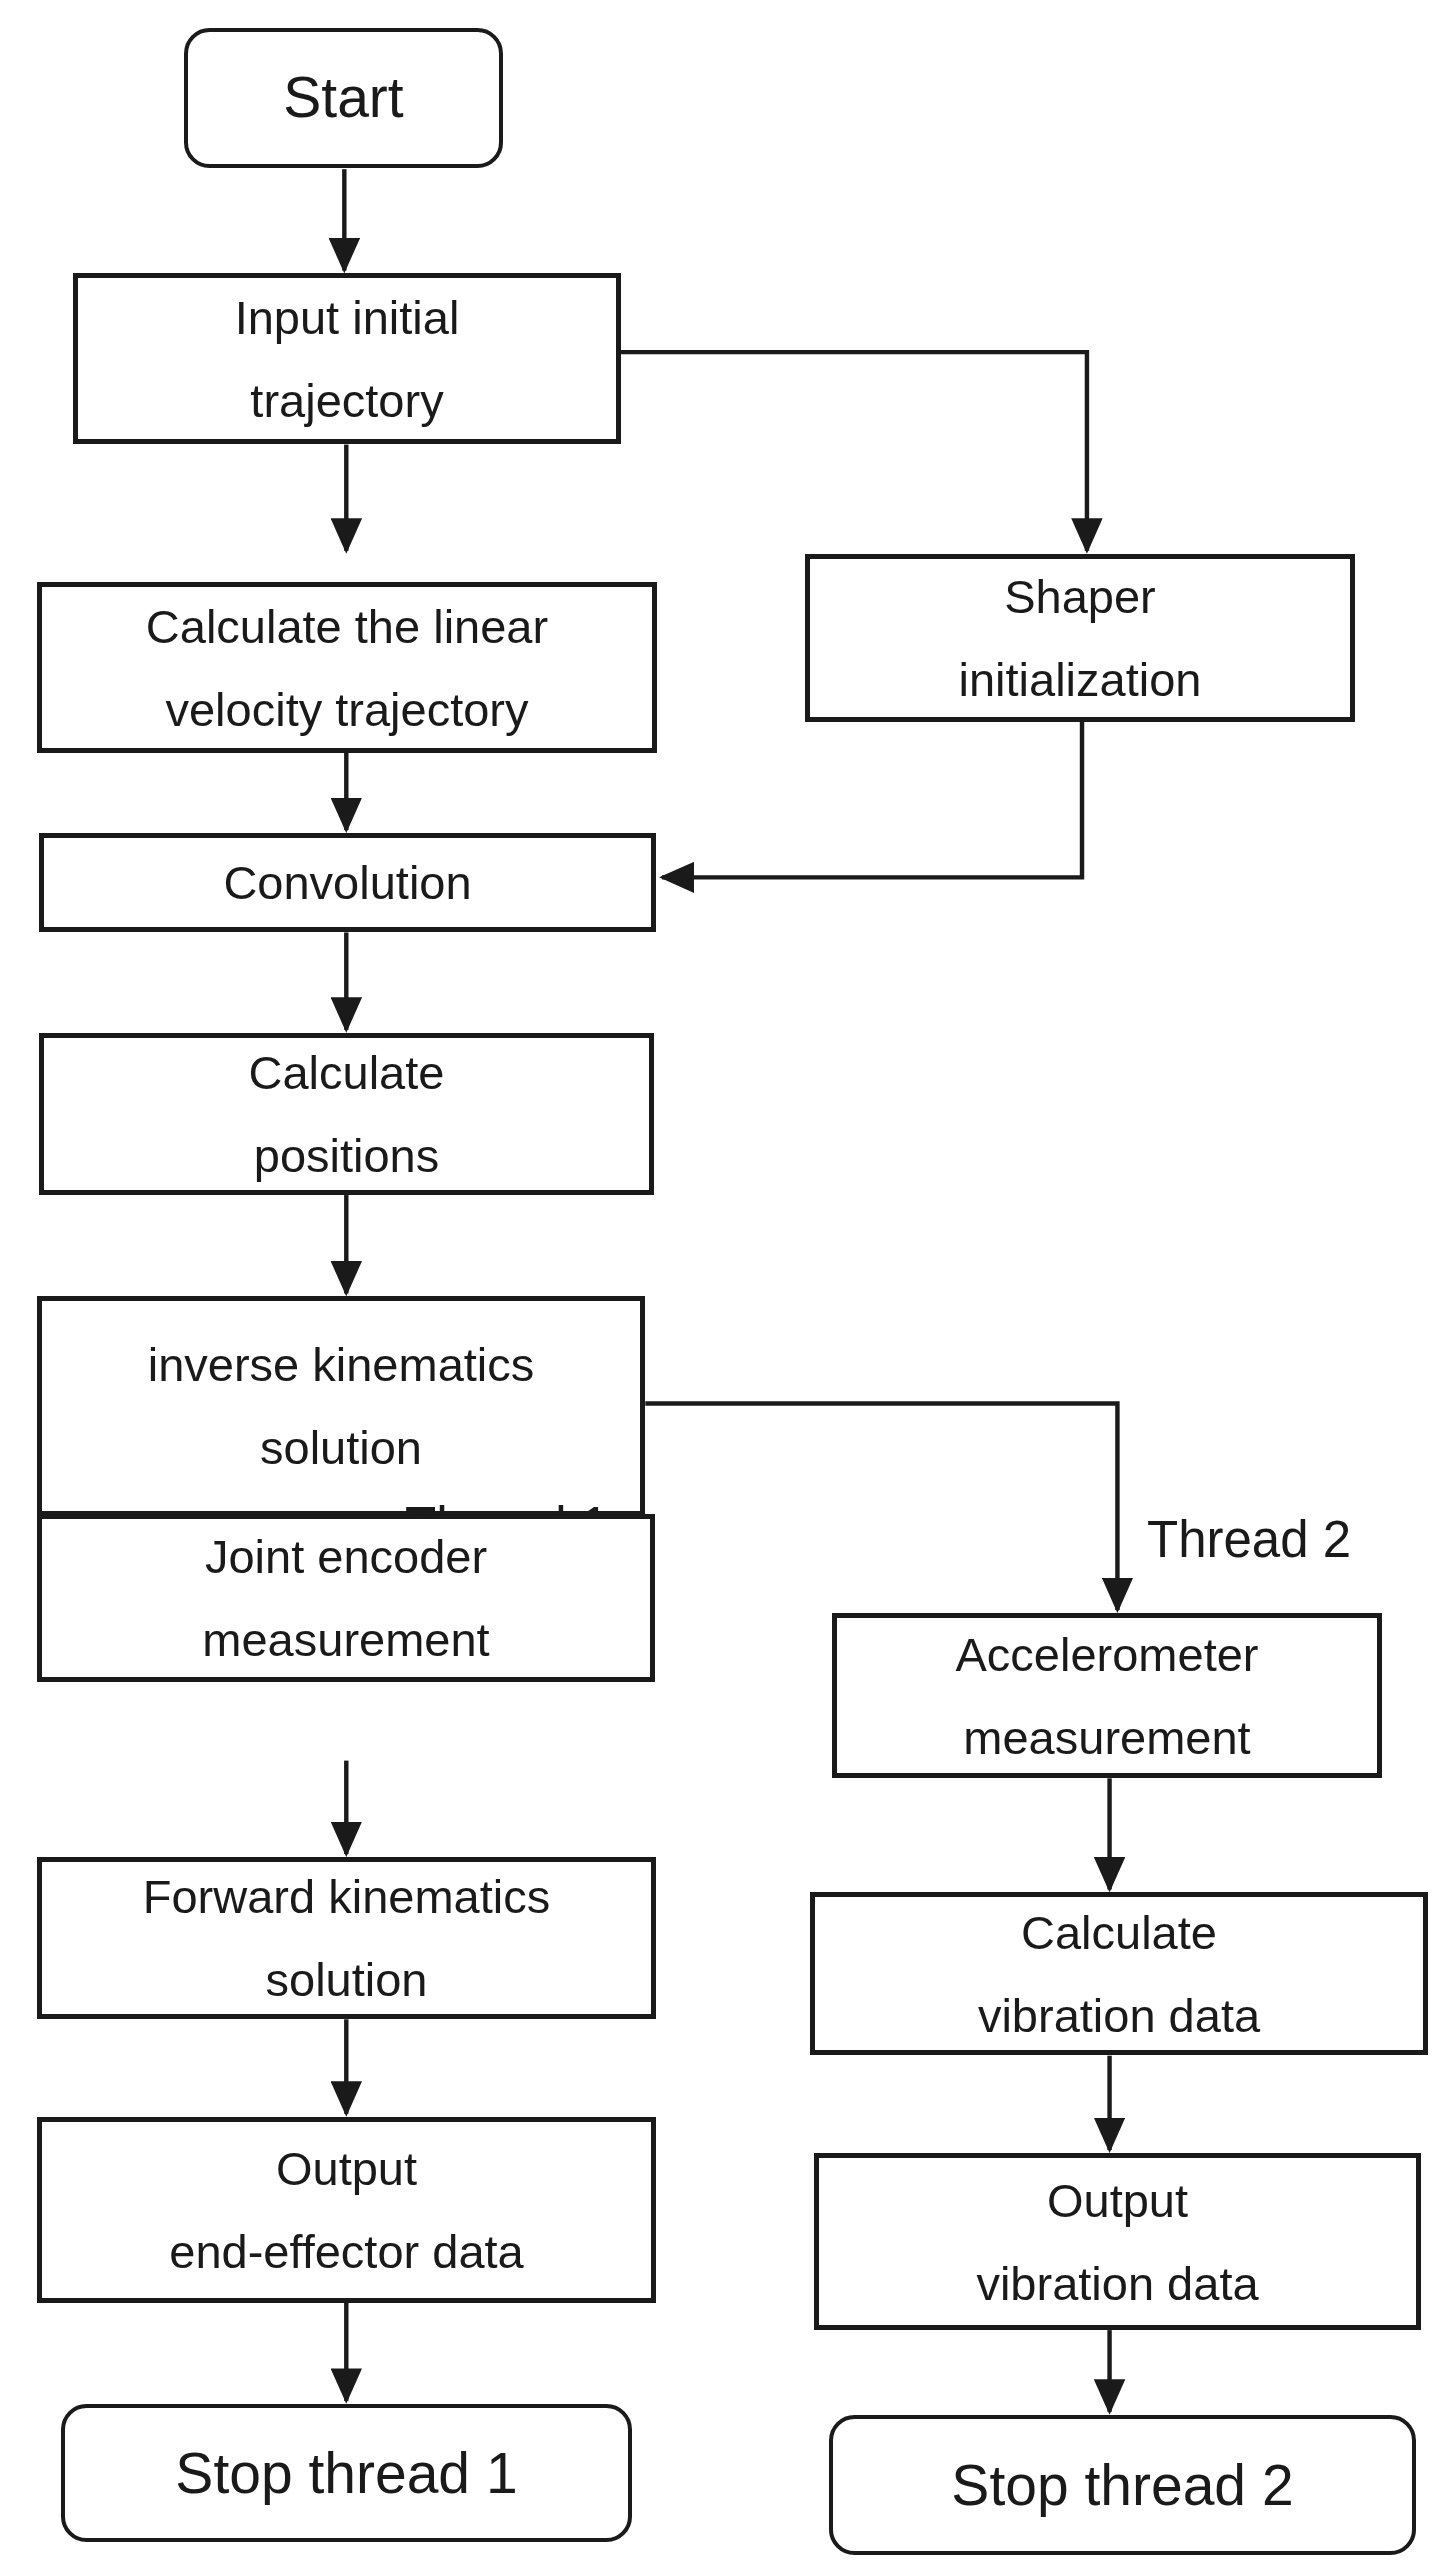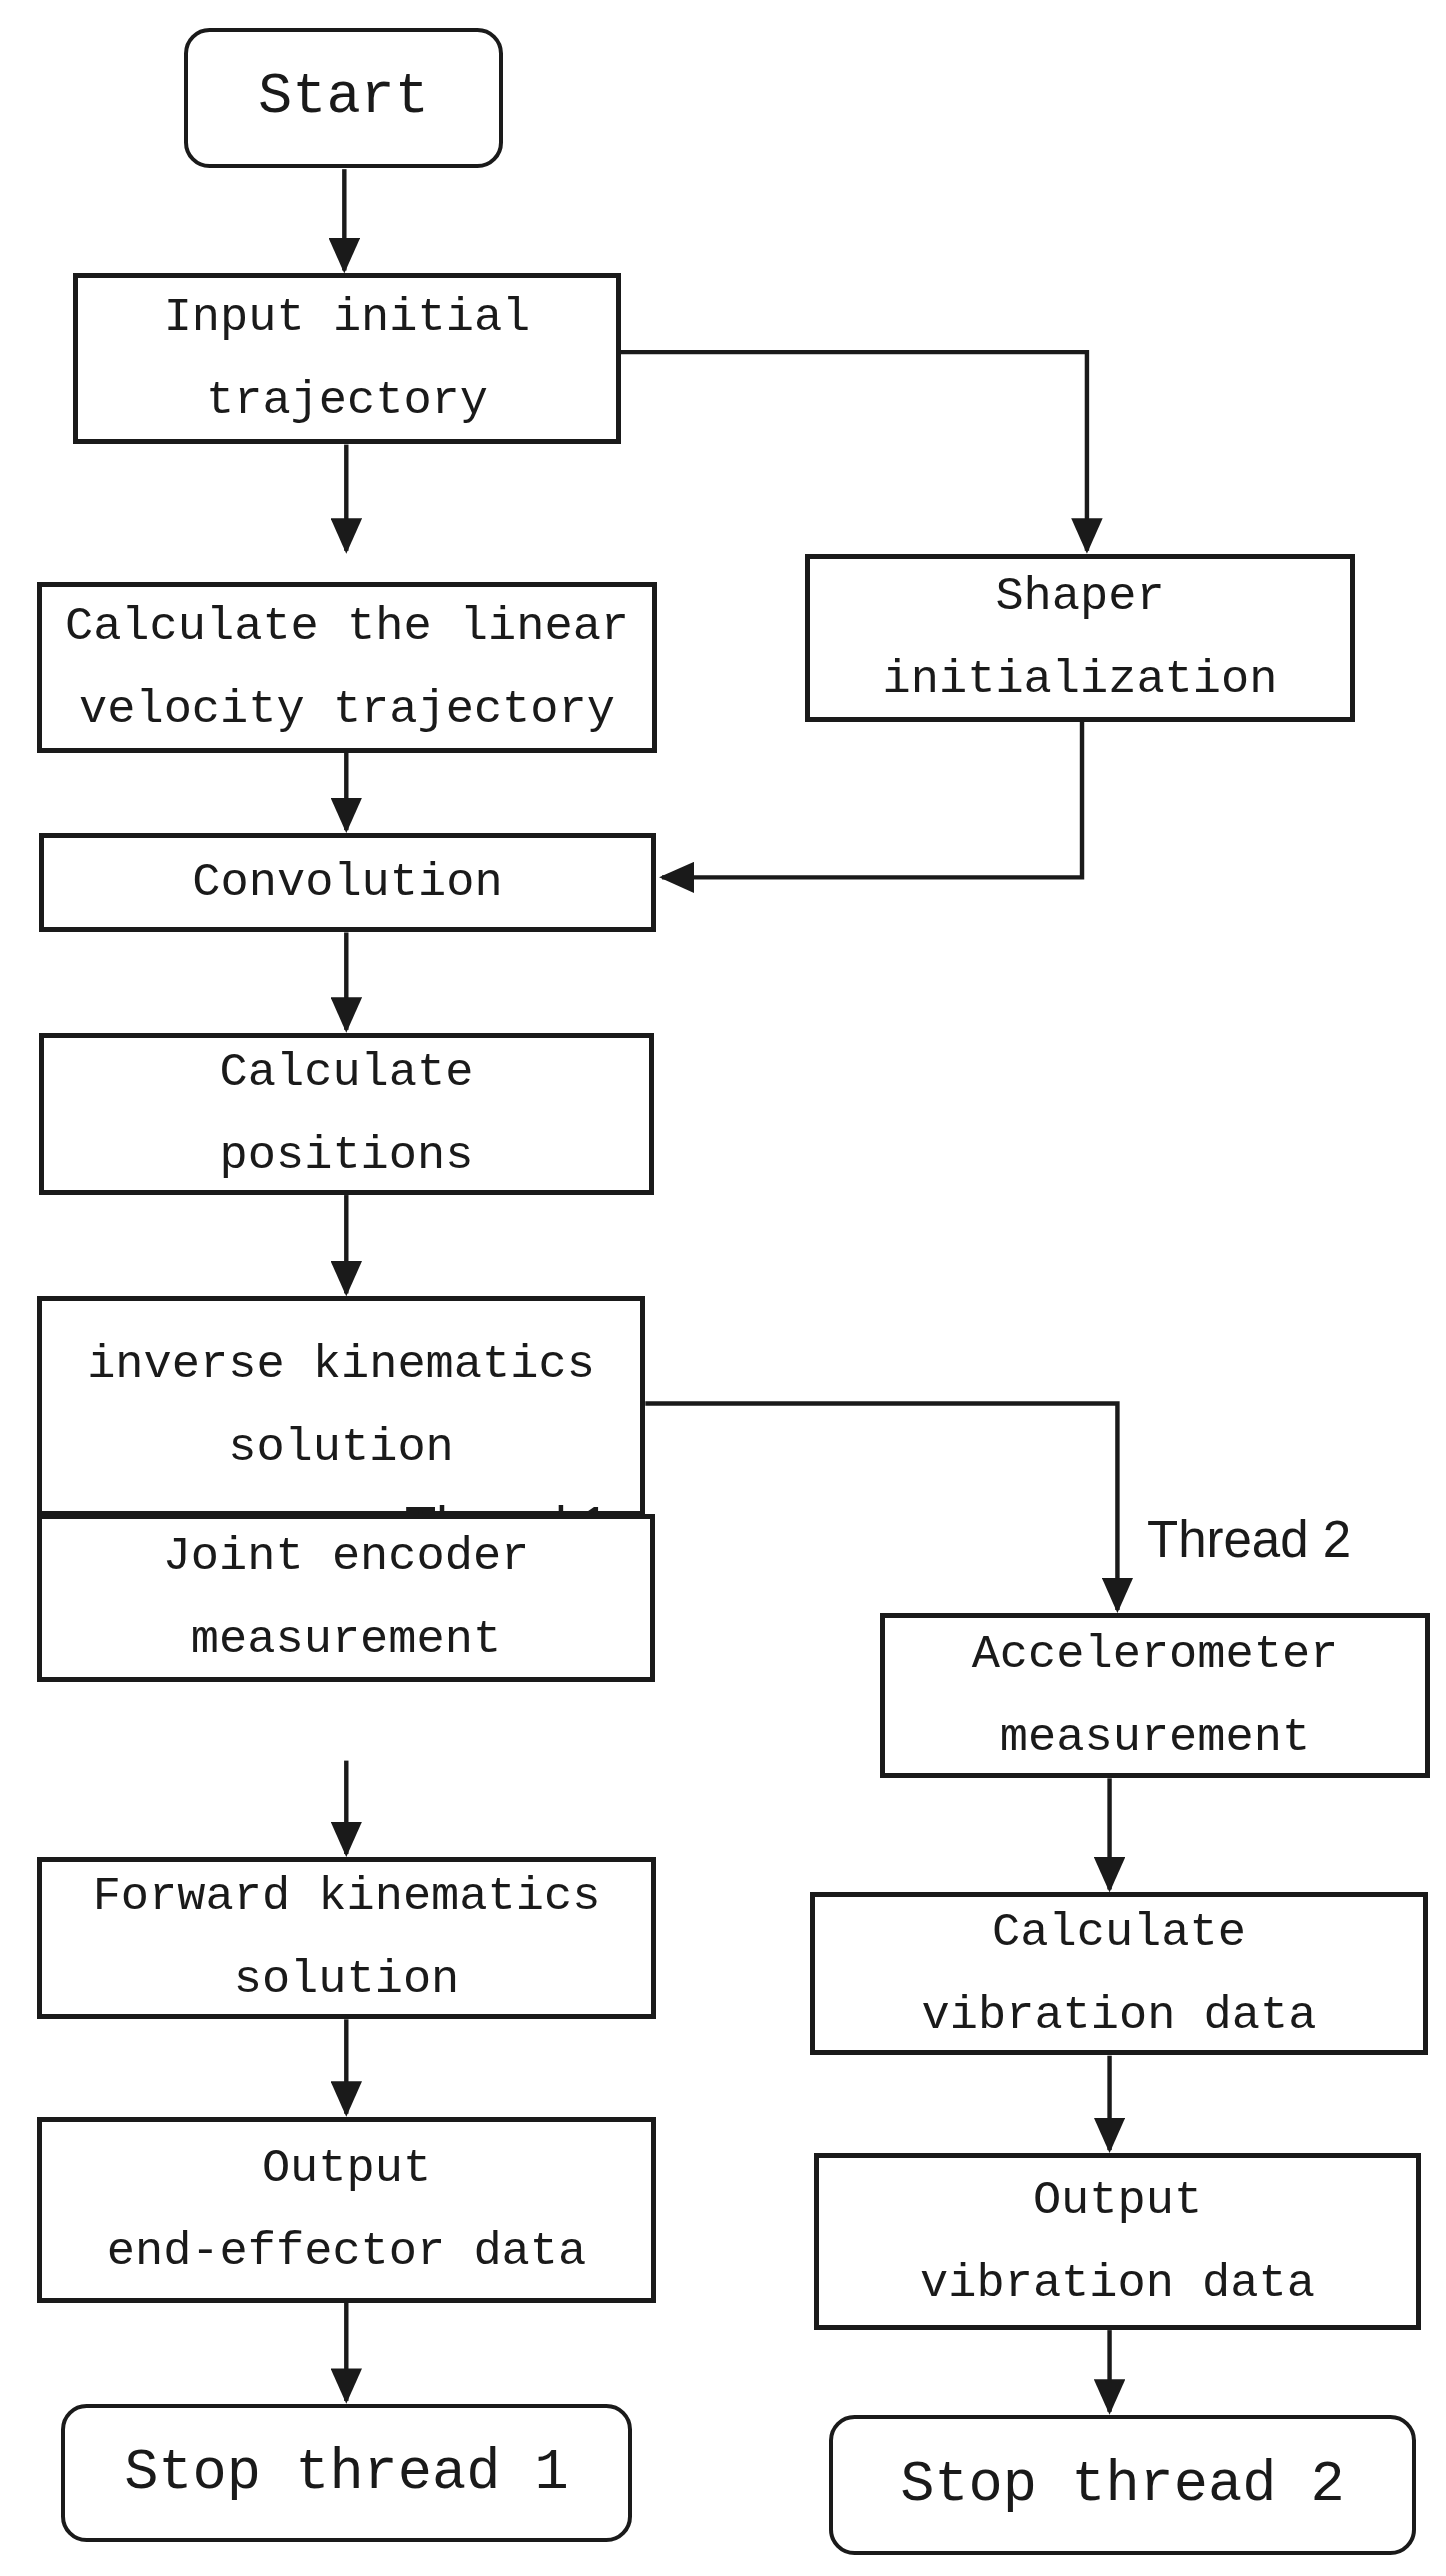--- a/index.html
+++ b/index.html
@@ -11,21 +11,20 @@
     color:var(--line);
   }
   #flowchart { position:relative; width:1447px; height:2576px; overflow:hidden; }
   svg.connectors { position:absolute; left:0; top:0; z-index:1; }
   .node {
     position:absolute; z-index:2; box-sizing:border-box;
     background:#fff; border:5.9px solid var(--line);
     display:flex; flex-direction:column; justify-content:center; align-items:center;
     text-align:center; font-size:47px; line-height:83px;
     white-space:nowrap;
-    font-family:Liberation Mono, monospace;
   }
   .terminator {
     border-width:4.9px; border-radius:25.6px;
     font-size:57px; line-height:63px;
   }
   .annotation {
     position:absolute; z-index:2; font-size:51px; line-height:53px;
     white-space:nowrap;
     text-align:right;
   }
@@ -94,21 +93,21 @@
   </div>
 
   <span class="annotation" style="left:405px;top:1499px">Thread 1</span>
   <span class="annotation" style="left:1147px;top:1513px">Thread 2</span>
 
   <div class="node" style="left:37px;top:1514px;width:618px;height:168px">
     <span>Joint encoder</span>
     <span>measurement</span>
   </div>
 
-  <div class="node" style="left:880px;top:1613px;width:550px;height:165px">
+  <div class="node" style="left:832px;top:1613px;width:550px;height:165px">
     <span>Accelerometer</span>
     <span>measurement</span>
   </div>
 
   <div class="node" style="left:37px;top:1857px;width:619px;height:162px">
     <span>Forward kinematics</span>
     <span>solution</span>
   </div>
 
   <div class="node" style="left:810px;top:1892px;width:618px;height:163px">

